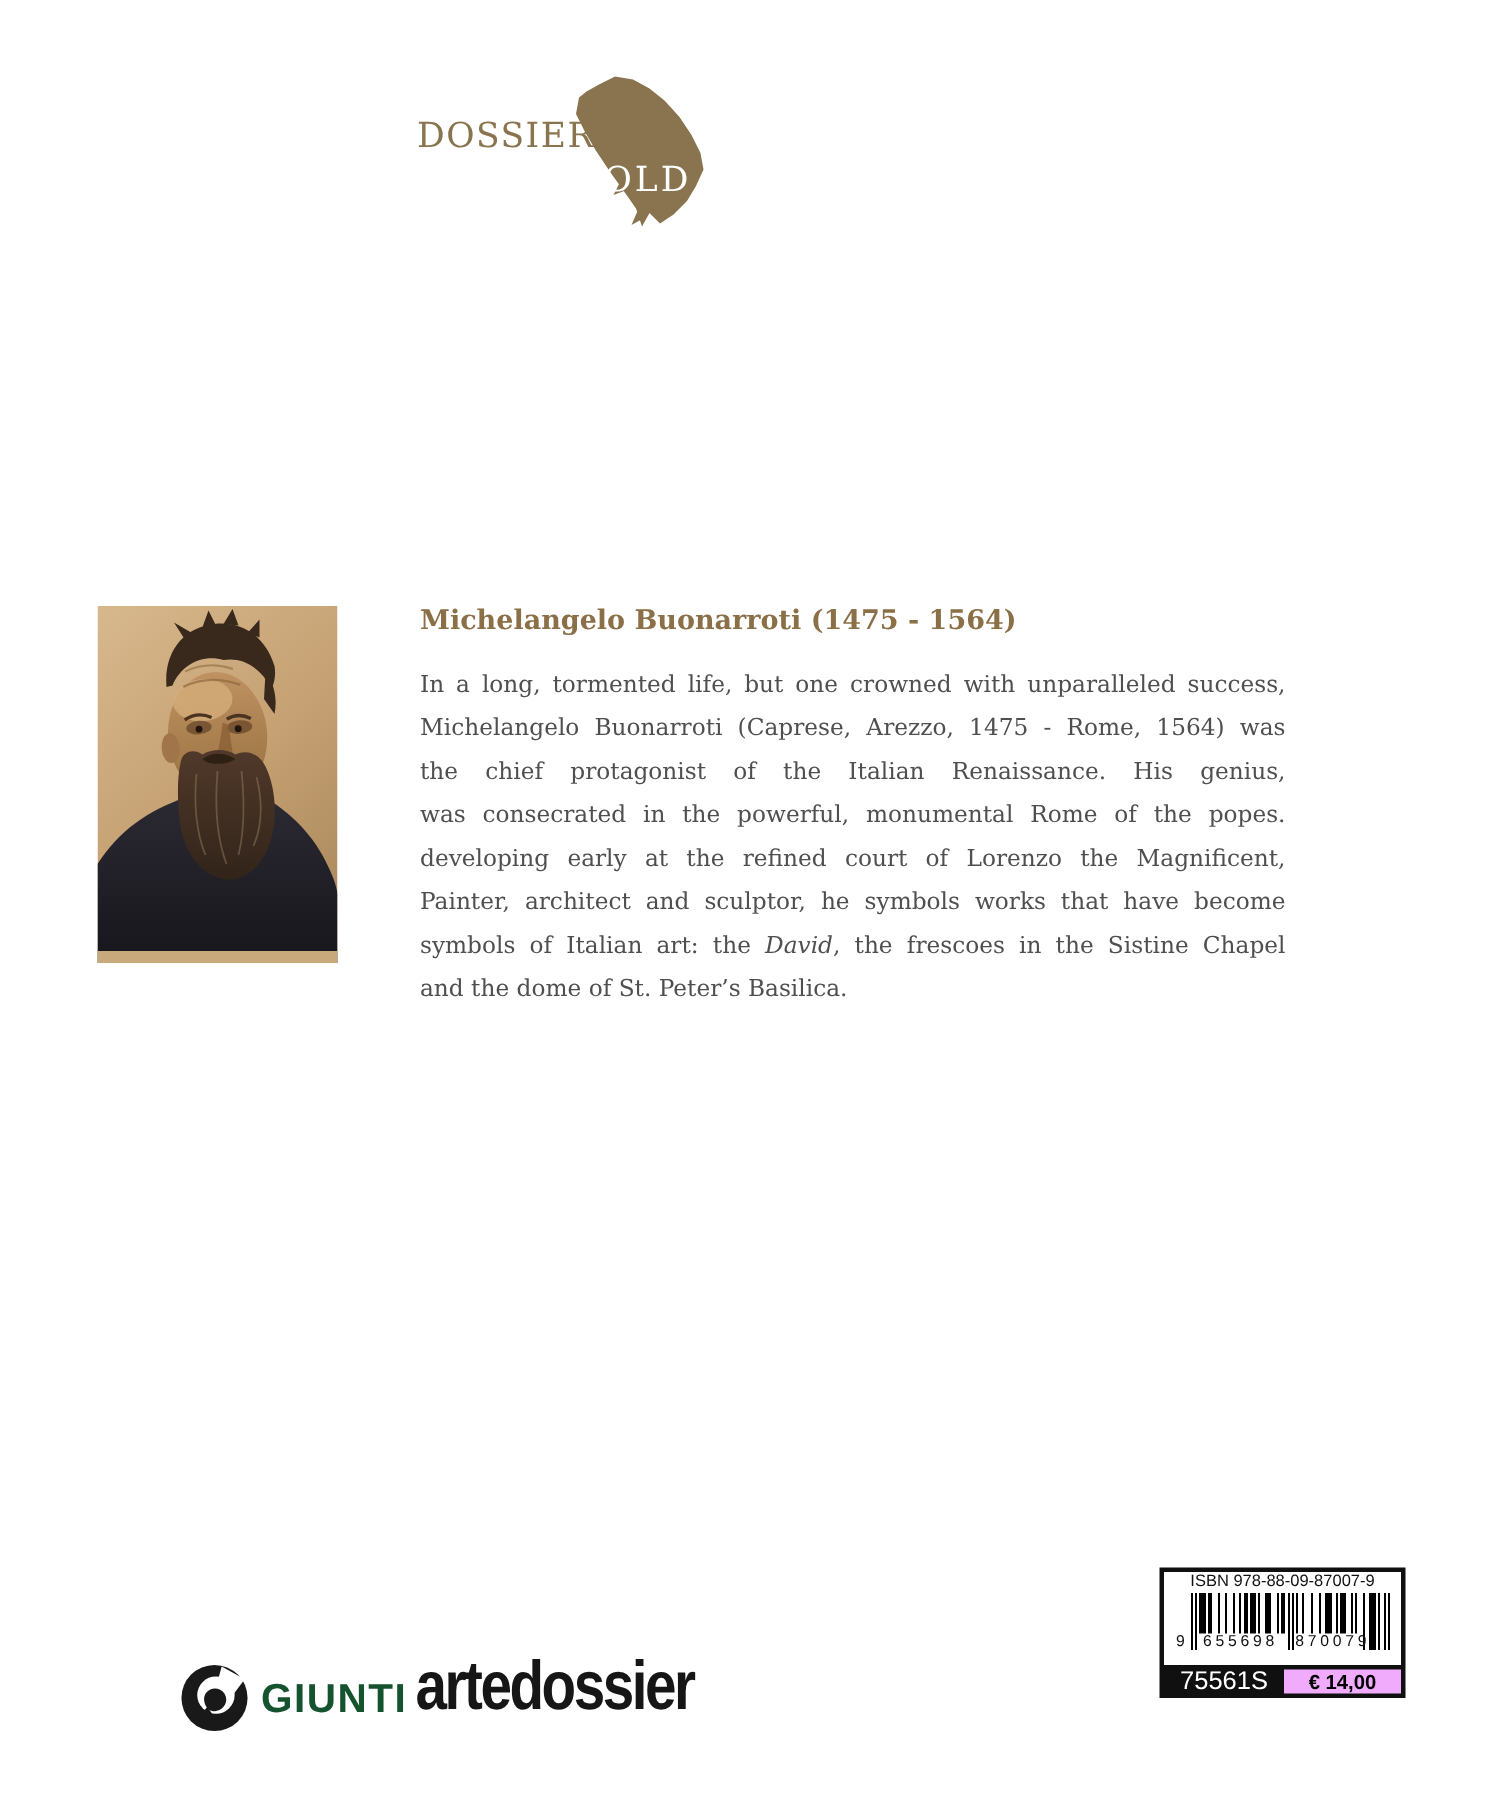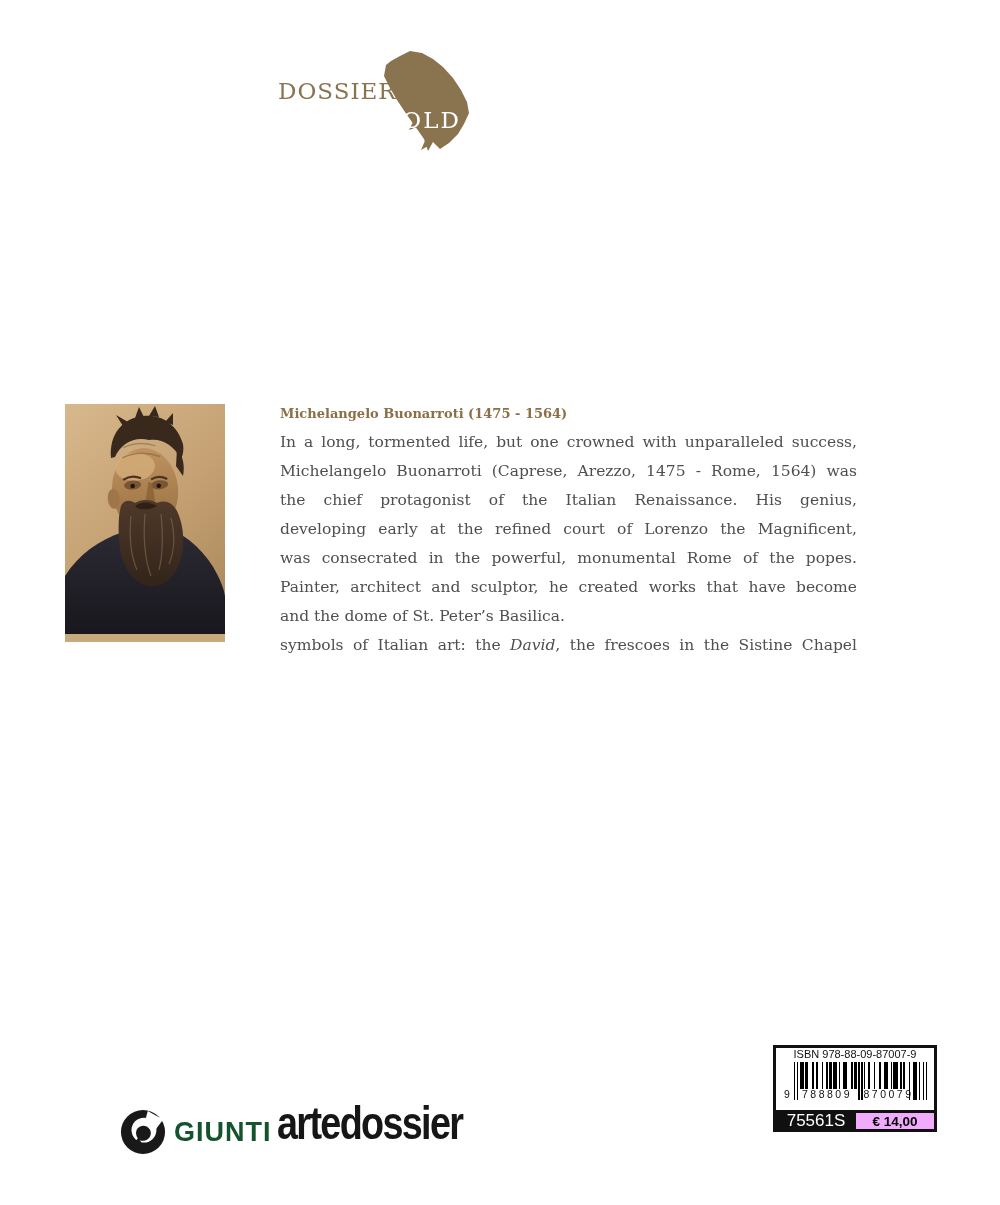--- a/index.html
+++ b/index.html
@@ -13,23 +13,23 @@
   .brand-brush{position:absolute;left:367px;top:50px;width:114px;height:104px;z-index:1;}
   .brand-gold{position:absolute;left:382px;top:80px;font-size:23px;line-height:23px;
         letter-spacing:2px;color:#ffffff;z-index:3;font-family:"DejaVu Serif",serif;margin-top:29px;}
 
   
   .portrait{position:absolute;left:65px;top:404px;width:160px;height:238px;}
   .portrait svg{display:block;width:100%;height:100%;}
 
   
   .bio-text{position:absolute;left:280px;top:402px;width:577px;}
-  .bio-heading{margin:0;font-size:13px;line-height:24px;font-weight:bold;color:#8a6f47;
+  .bio-heading{margin:0;font-size:18px;line-height:24px;font-weight:bold;color:#8a6f47;
         font-family:"DejaVu Serif",serif;}
-  .bio-body{margin-top:2px;}
+  .bio-body{margin-top:16px;}
   .jline{font-size:15.5px;line-height:29px;color:#4f4f4f;text-align:justify;
         text-align-last:justify;}
   .jline.last{text-align-last:left;}
   .it{font-style:italic;}
 
   
   .giunti-mark{position:absolute;left:120px;top:1109px;width:46px;height:46px;}
   .giunti-label{position:absolute;left:174px;top:1119px;font-family:"Liberation Sans",sans-serif;
         font-weight:700;font-size:27px;line-height:27px;letter-spacing:1px;color:#14532d;}
   .artedossier-label{position:absolute;left:277px;top:1100px;font-family:"Liberation Sans",sans-serif;
@@ -120,25 +120,25 @@
       <rect x="0" y="230" width="160" height="8" fill="#c7a97c"></rect>
     </svg>
   </div>
 
   <div class="bio-text">
     <h1 class="bio-heading">Michelangelo Buonarroti (1475 - 1564)</h1>
     <div class="bio-body">
       <div class="jline">In a long, tormented life, but one crowned with unparalleled success,</div>
       <div class="jline">Michelangelo Buonarroti (Caprese, Arezzo, 1475 - Rome, 1564) was</div>
       <div class="jline">the chief protagonist of the Italian Renaissance. His genius,</div>
+      <div class="jline">was consecrated in the powerful, monumental Rome of the popes.</div>
       <div class="jline">developing early at the refined court of Lorenzo the Magnificent,</div>
-      <div class="jline">was consecrated in the powerful, monumental Rome of the popes.</div>
-      <div class="jline">Painter, architect and sculptor, he created works that have become</div>
+      <div class="jline">Painter, architect and sculptor, he symbols works that have become</div>
+      <div class="jline"><span>symbols of Italian art: the </span><span class="it">David</span><span>, the frescoes in the Sistine Chapel</span></div>
       <div class="jline last">and the dome of St. Peter’s Basilica.</div>
-      <div class="jline"><span>symbols of Italian art: the </span><span class="it">David</span><span>, the frescoes in the Sistine Chapel</span></div>
     </div>
   </div>
 
   <svg class="giunti-mark" viewBox="0 0 48 48" xmlns="http://www.w3.org/2000/svg">
     <circle cx="24" cy="24" r="23" fill="#191919"></circle>
     <circle cx="25" cy="22" r="13" fill="#ffffff"></circle>
     <path d="M29,2 L45,11 L36,23 L26,13 Z" fill="#ffffff"></path>
     <path d="M17,27 C15,18 26,14 31,21 C34,26 31,32 25,33 C21,34 18,31 17,27 Z" fill="#191919"></path>
     <path d="M19,30 L12,39 L23,36 Z" fill="#191919"></path>
   </svg>
@@ -175,21 +175,21 @@
             <rect x="71" y="0" width="3" height="38"></rect>
             <rect x="76" y="0" width="1" height="38"></rect>
             <rect x="78" y="0" width="1" height="38"></rect>
             <rect x="82" y="0" width="1" height="38"></rect>
             <rect x="85" y="0" width="3" height="38"></rect>
             <rect x="89" y="0" width="1" height="38"></rect>
             <rect x="92" y="0" width="1" height="38"></rect>
             <rect x="94" y="0" width="1" height="38"></rect>
           </svg>
         <span class="ean-digit d-first">9</span>
-        <span class="ean-digit d-left">788809</span>
+        <span class="ean-digit d-left">655698</span>
         <span class="ean-digit d-right">870079</span>
       </div>
     </div>
     <div class="isbn-row">
       <div class="cell-code">75561S</div>
       <div class="cell-price">€ 14,00</div>
     </div>
   </div>
 
 </div>

